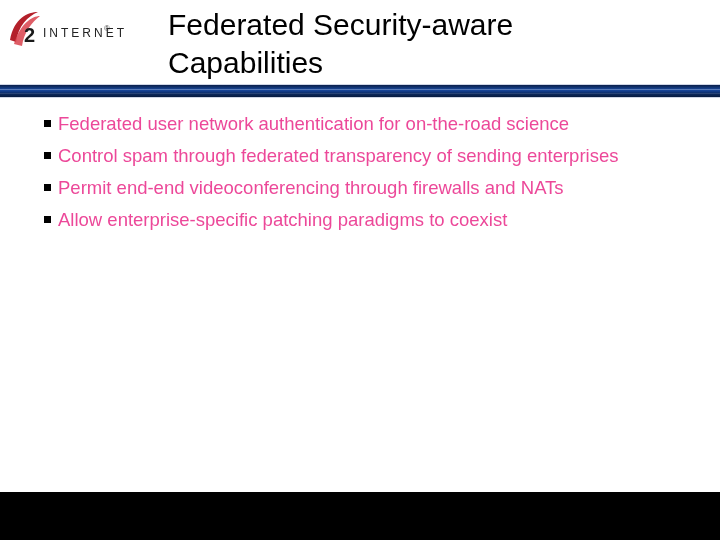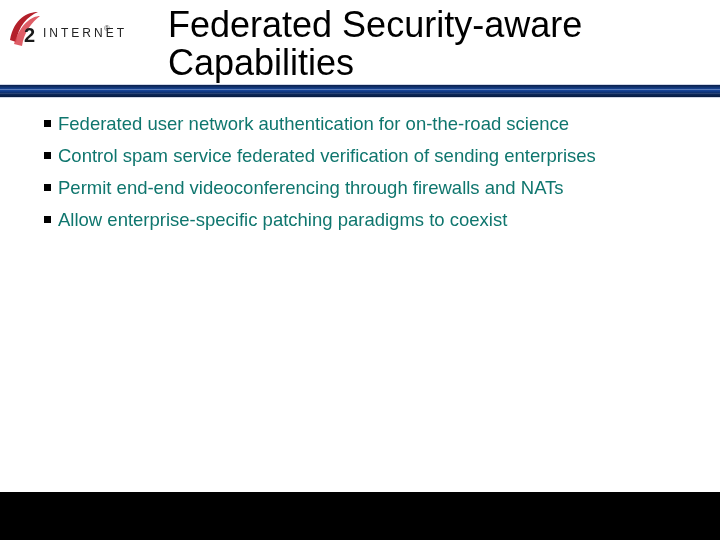--- a/index.html
+++ b/index.html
@@ -47,21 +47,21 @@
     position: absolute;
     left: 96px;
     top: 14px;
     color: #333;
   }
 
   .title {
     position: absolute;
     left: 168px;
     top: 6px;
-    font-size: 36px;
+    font-size: 30px;
     line-height: 38px;
     color: #000;
     font-weight: 400;
   }
 
   .blue-band {
     position: absolute;
     left: 0;
     top: 84px;
     width: 100%;
@@ -96,21 +96,21 @@
     top: 112px;
     left: 44px;
     right: 30px;
   }
 
   .bullet-item {
     position: relative;
     padding-left: 14px;
     font-size: 18.5px;
     line-height: 24px;
-    color: #0f766e;
+    color: #ec4899;
     margin-bottom: 8px;
   }
   .bullet-item::before {
     content: "";
     position: absolute;
     left: 0;
     top: 8px;
     width: 7px;
     height: 7px;
     background: #000;
@@ -152,21 +152,21 @@
     </div>
 
     <div class="blue-band"></div>
   </div>
 
   <div class="content">
     <div class="bullet-item">
       <span>Federated user network authentication for on-the-road science</span>
     </div>
     <div class="bullet-item">
-      <span>Control spam service federated verification of sending enterprises</span>
+      <span>Control spam through federated transparency of sending enterprises</span>
     </div>
     <div class="bullet-item">
       <span>Permit end-end videoconferencing through firewalls and NATs</span>
     </div>
     <div class="bullet-item">
       <span>Allow enterprise-specific patching paradigms to coexist</span>
     </div>
   </div>
 
   <div class="footer"></div>

